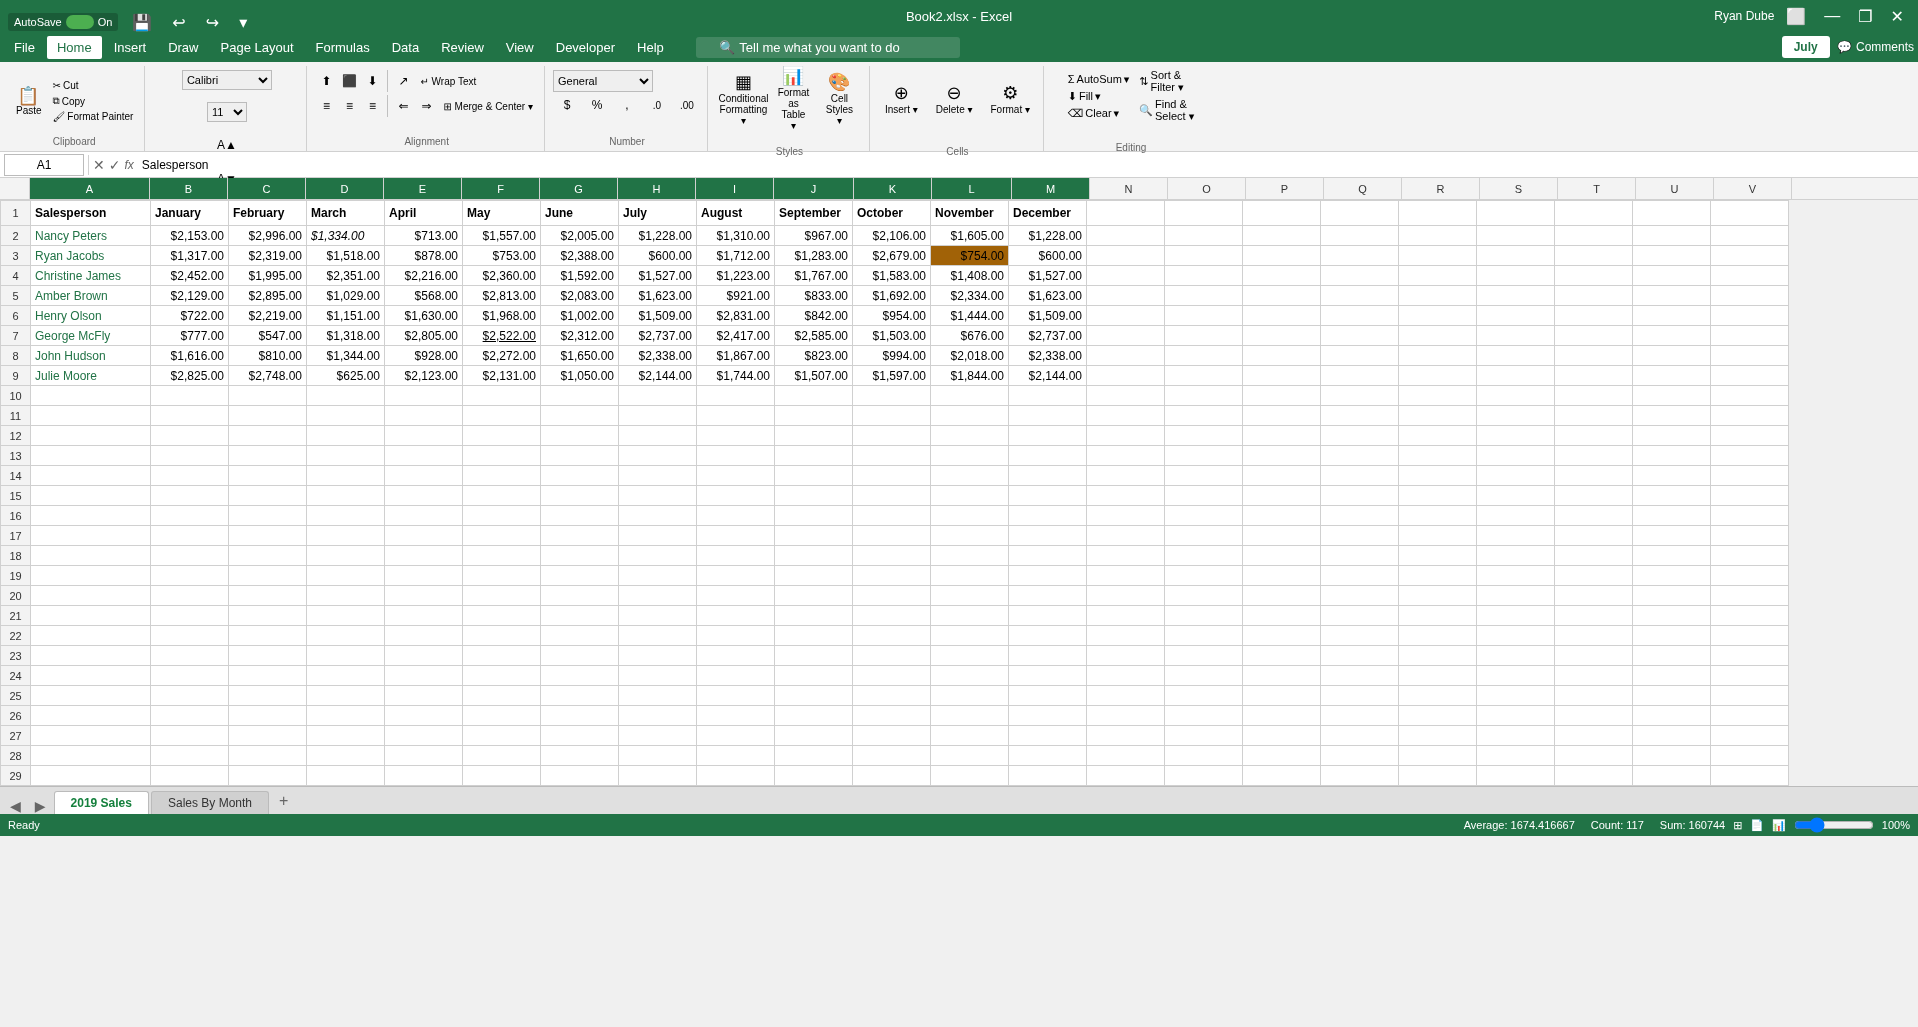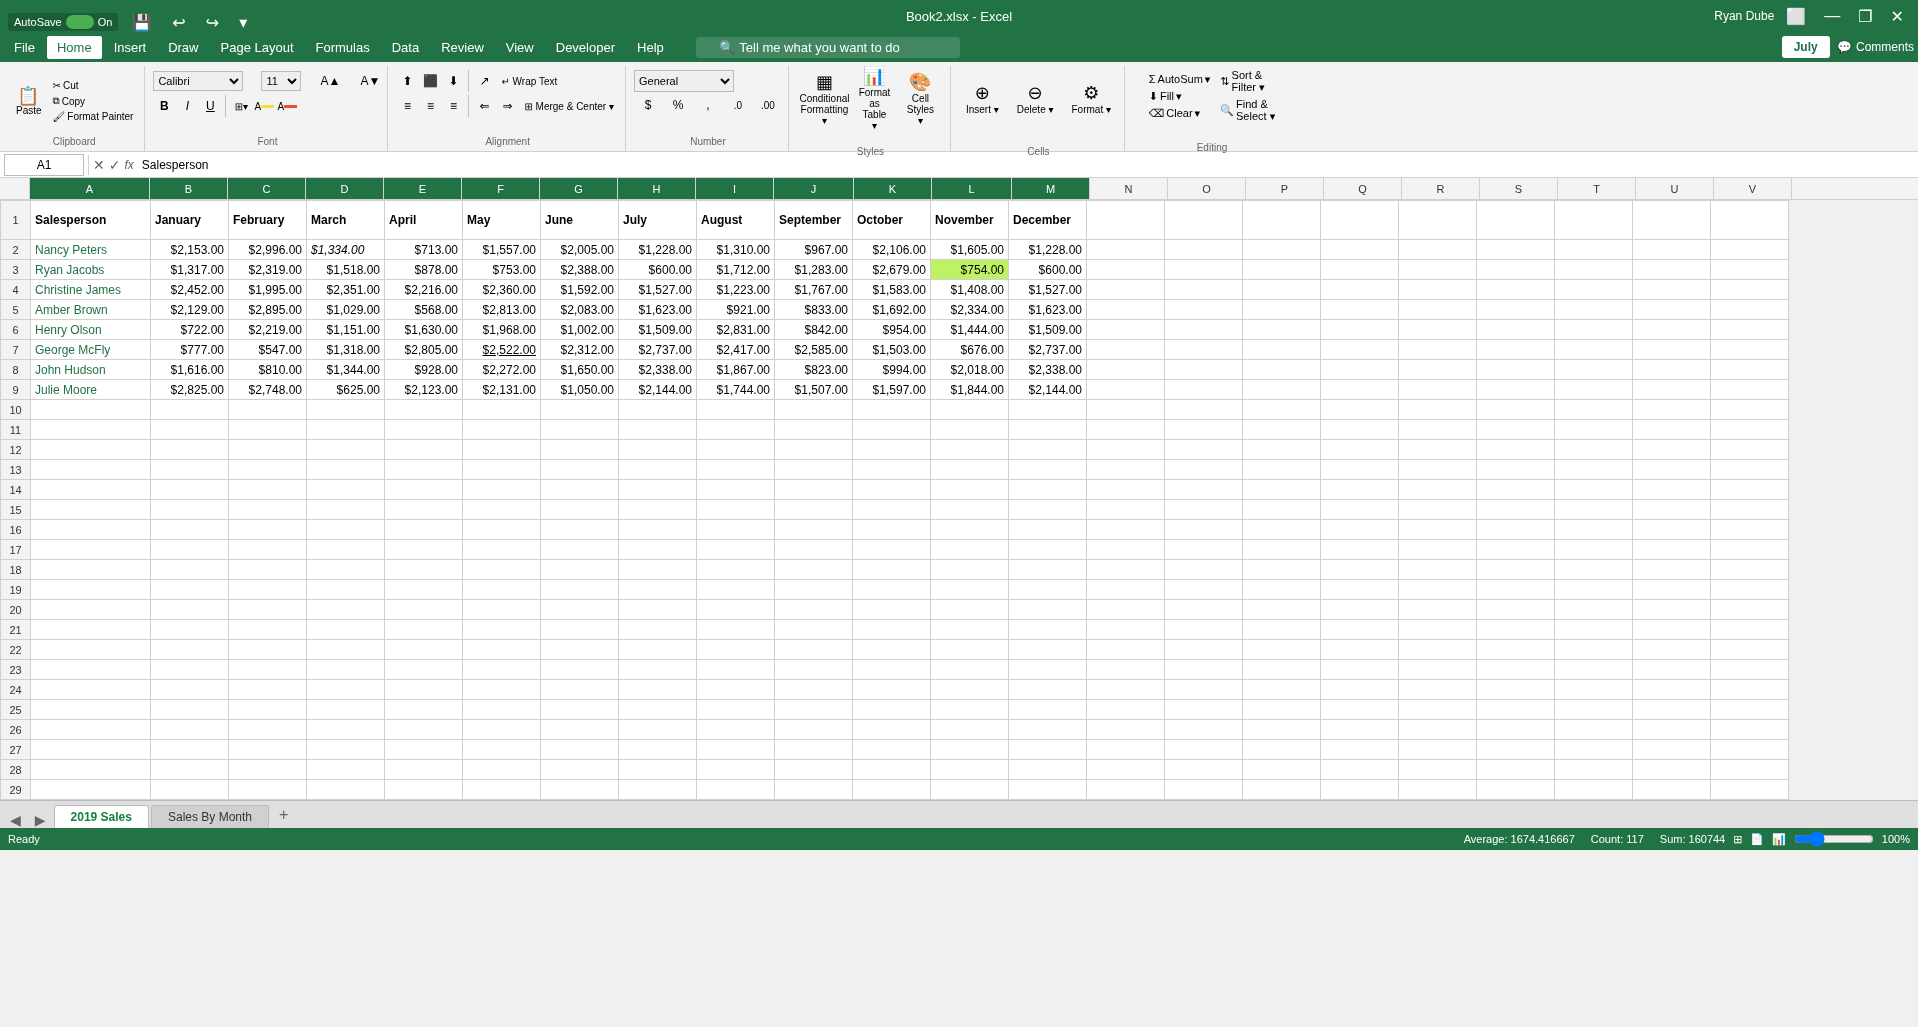--- a/index.html
+++ b/index.html
@@ -321,21 +321,21 @@
             <span>Format Painter</span>
           </div>
         </div>
       </div>
     </div>
     <div class="ribbon-group-label">Clipboard</div>
   </div>
 
   <div class="ribbon-group" style="min-width:160px;">
     <div style="display:flex; flex-direction:column; gap:3px; padding:2px 0;">
-      <div style="display:flex; align-items:center; gap:18px;">
+      <div style="display:flex; align-items:center; gap:12px;flex-direction:column;">
         <select class="font-select">
           <option>Calibri</option>
         </select>
         <select class="font-size-select">
           <option>11</option>
         </select>
         <button class="font-btn" title="Increase font size">A▲</button>
         <button class="font-btn" title="Decrease font size">A▼</button>
       </div>
       <div style="display:flex; align-items:center; gap:1px;">
@@ -512,21 +512,21 @@
   <div class="main-grid-area">
     <table class="grid-table">
       <tbody id="grid-body">
       <tr>
             <td class="row-num">1</td>
             <td style="font-weight: bold; background: white; padding: 0px 4px;">Salesperson</td>
             <td style="font-weight: bold; background: white; padding: 0px 4px;">January</td>
             <td style="font-weight: bold; background: white; padding: 0px 4px;">February</td>
             <td style="font-weight: bold; background: white; padding: 0px 4px;">March</td>
             <td style="font-weight: bold; background: white; padding: 0px 4px;">April</td>
-            <td style="font-weight: bold; background: white; padding: 12px 4px;">May</td>
+            <td style="font-weight: bold; background: white; padding: 5px 4px;">May</td>
             <td style="font-weight: bold; background: white; padding: 0px 4px;">June</td>
             <td style="font-weight: bold; background: white; padding: 0px 4px;">July</td>
             <td style="font-weight: bold; background: white; padding: 0px 4px;">August</td>
             <td style="font-weight: bold; background: white; padding: 0px 4px;">September</td>
             <td style="font-weight: bold; background: white; padding: 0px 4px;">October</td>
             <td style="font-weight: bold; background: white; padding: 0px 4px;">November</td>
             <td style="font-weight: bold; background: white; padding: 0px 4px;">December</td>
             <td style="background: white; width: 78px;"></td>
             <td style="background: white; width: 78px;"></td>
             <td style="background: white; width: 78px;"></td>
@@ -568,21 +568,21 @@
             <td style="text-align: right; padding: 0px 4px; width: 78px; background: white;">$1,317.00</td>
             <td style="text-align: right; padding: 0px 4px; width: 78px; background: white;">$2,319.00</td>
             <td style="text-align: right; padding: 0px 4px; width: 78px; background: white;">$1,518.00</td>
             <td style="text-align: right; padding: 0px 4px; width: 78px; background: white;">$878.00</td>
             <td style="text-align: right; padding: 0px 4px; width: 78px; background: white;">$753.00</td>
             <td style="text-align: right; padding: 0px 4px; width: 78px; background: white;">$2,388.00</td>
             <td style="text-align: right; padding: 0px 4px; width: 78px; background: white;">$600.00</td>
             <td style="text-align: right; padding: 0px 4px; width: 78px; background: white;">$1,712.00</td>
             <td style="text-align: right; padding: 0px 4px; width: 78px; background: white;">$1,283.00</td>
             <td style="text-align: right; padding: 0px 4px; width: 78px; background: white;">$2,679.00</td>
-            <td style="text-align: right; padding: 0px 4px; width: 78px; background: #bef264;">$754.00</td>
+            <td style="text-align: right; padding: 0px 4px; width: 78px; background: #a16207;">$754.00</td>
             <td style="text-align: right; padding: 0px 4px; width: 78px; background: white;">$600.00</td>
             <td style="background: white; width: 78px;"></td>
             <td style="background: white; width: 78px;"></td>
             <td style="background: white; width: 78px;"></td>
             <td style="background: white; width: 78px;"></td>
             <td style="background: white; width: 78px;"></td>
             <td style="background: white; width: 78px;"></td>
             <td style="background: white; width: 78px;"></td>
             <td style="background: white; width: 78px;"></td>
             <td style="background: white; width: 78px;"></td>

